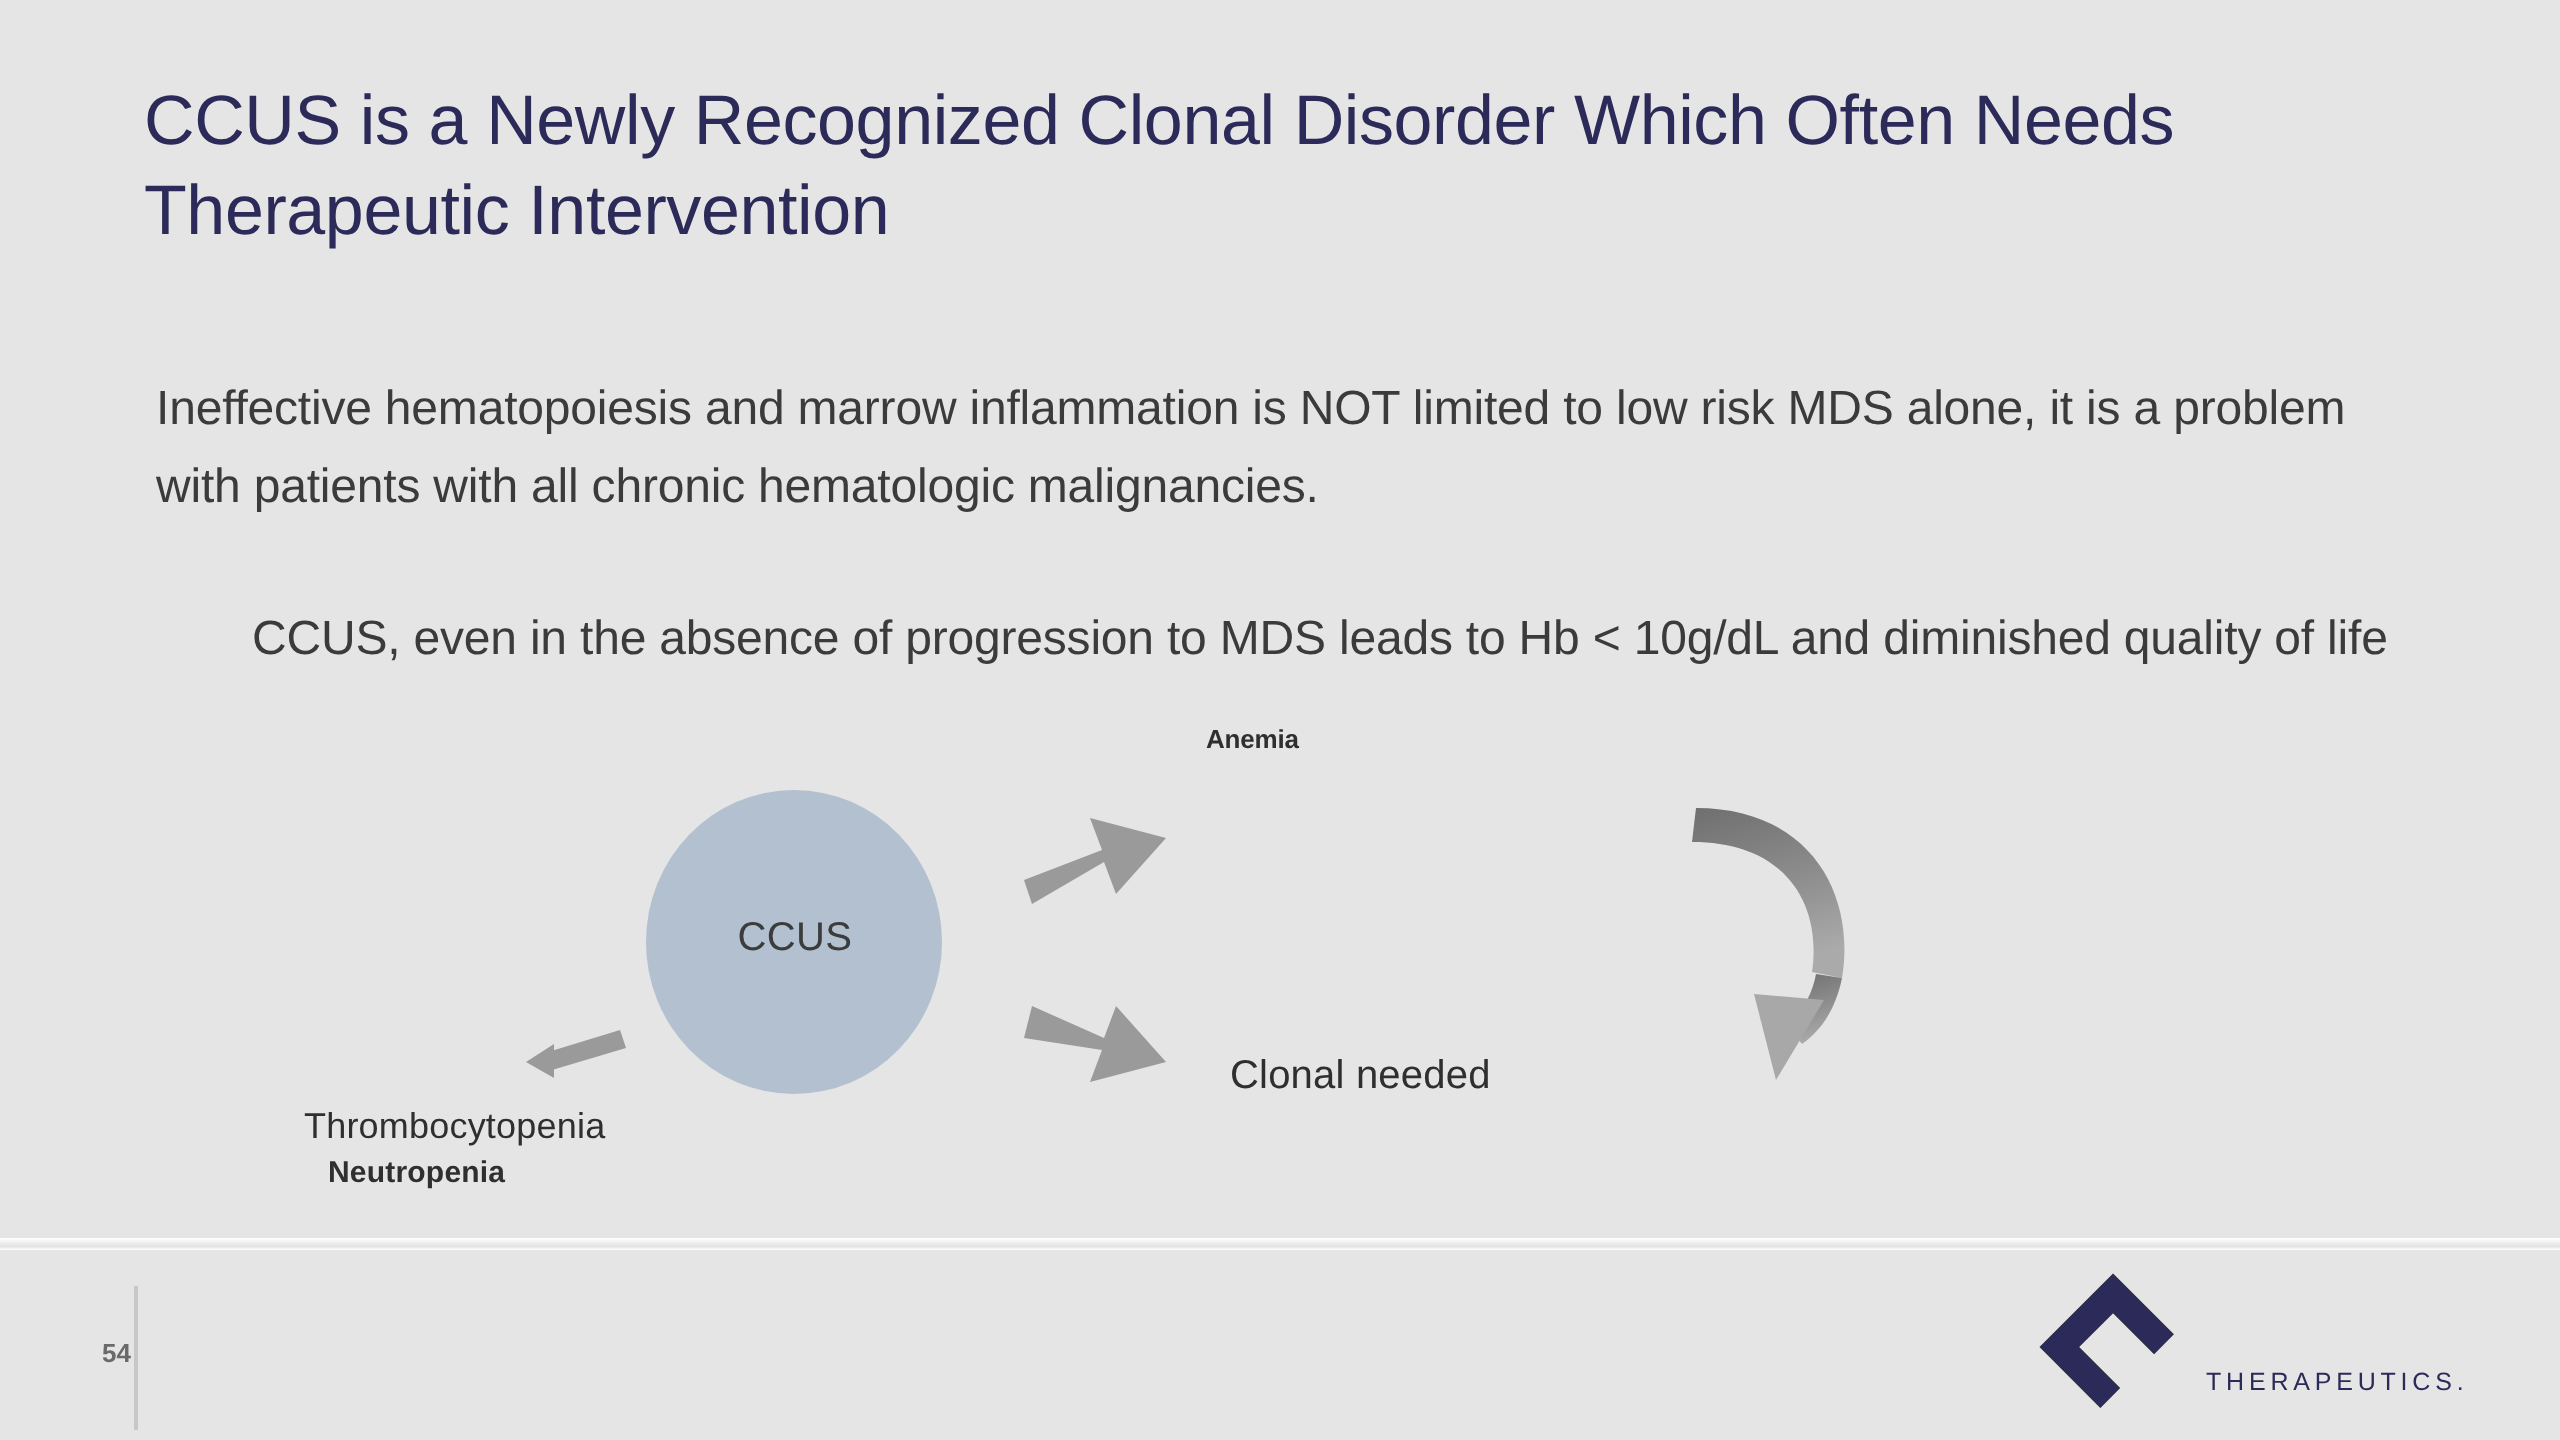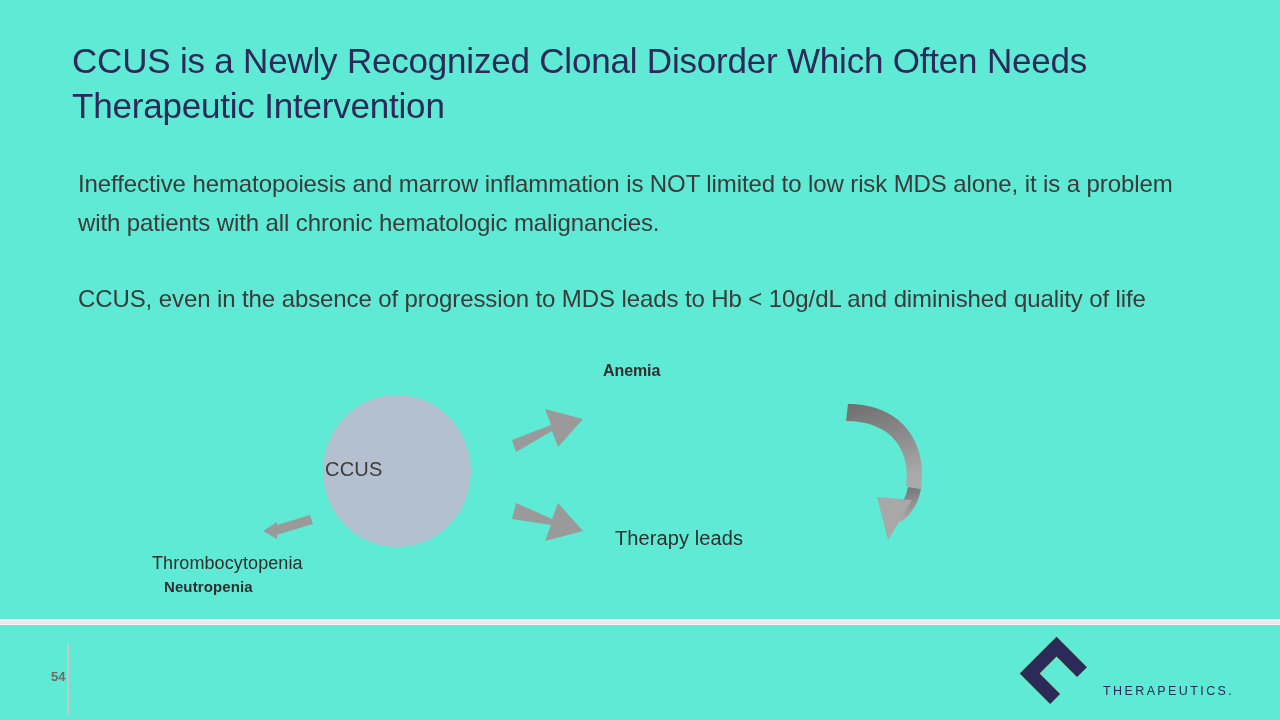--- a/index.html
+++ b/index.html
@@ -8,21 +8,21 @@
     padding: 0;
     background: #ffffff;
   }
   body {
     font-family: "Liberation Sans", sans-serif;
   }
   .slide {
     position: relative;
     width: 1280px;
     height: 720px;
-    background: #5eead4;
+    background: #e5e5e5;
     overflow: hidden;
   }
 
   
   .title {
     position: absolute;
     left: 72px;
     top: 38px;
     width: 1140px;
     font-size: 35px;
@@ -38,54 +38,57 @@
     left: 78px;
     top: 164px;
     width: 1120px;
   }
   .para {
     font-size: 24px;
     line-height: 39px;
     color: #3b3b3b;
     font-weight: 400;
     letter-spacing: -0.1px;
+    margin-top: 21px;
   }
   .para.second {
     margin-top: 37px;
+    margin-left: 48px;
   }
 
   
   .diagram {
     position: absolute;
     left: 0;
     top: 0;
     width: 1280px;
     height: 720px;
     pointer-events: none;
   }
   .diagram svg { display: block; }
 
   .ccus-ellipse-label {
     position: absolute;
     left: 325px;
     top: 458px;
     width: 145px;
+    text-align: center;
     font-size: 20px;
     color: #3c3c3c;
     letter-spacing: 0.2px;
   }
 
   .lbl {
     position: absolute;
     color: #2f2f2f;
   }
   .lbl-anemia {
     left: 603px;
     top: 362px;
-    font-size: 16px;
+    font-size: 13px;
     font-weight: bold;
     letter-spacing: -0.1px;
   }
   .lbl-observation {
     left: 617px;
     top: 395px;
     font-size: 20px;
     font-weight: 400;
     letter-spacing: 0.1px;
   }
@@ -220,21 +223,21 @@
         <polygon fill="#a8a8a8" points="912,500 888,540 877,497"></polygon>
       </g>
     </svg>
   </div>
 
   <div class="ccus-ellipse-label">CCUS</div>
 
   <div class="lbl lbl-anemia">Anemia</div>
 
 
-  <div class="lbl lbl-therapy">Therapy leads</div>
+  <div class="lbl lbl-therapy">Clonal needed</div>
 
   <div class="lbl lbl-thrombo">Thrombocytopenia</div>
 
   <div class="lbl lbl-neutro">Neutropenia</div>
 
   <div class="footer-rule"></div>
   <div class="page-num">54</div>
   <div class="footer-divider"></div>
 
   <div class="logo">

